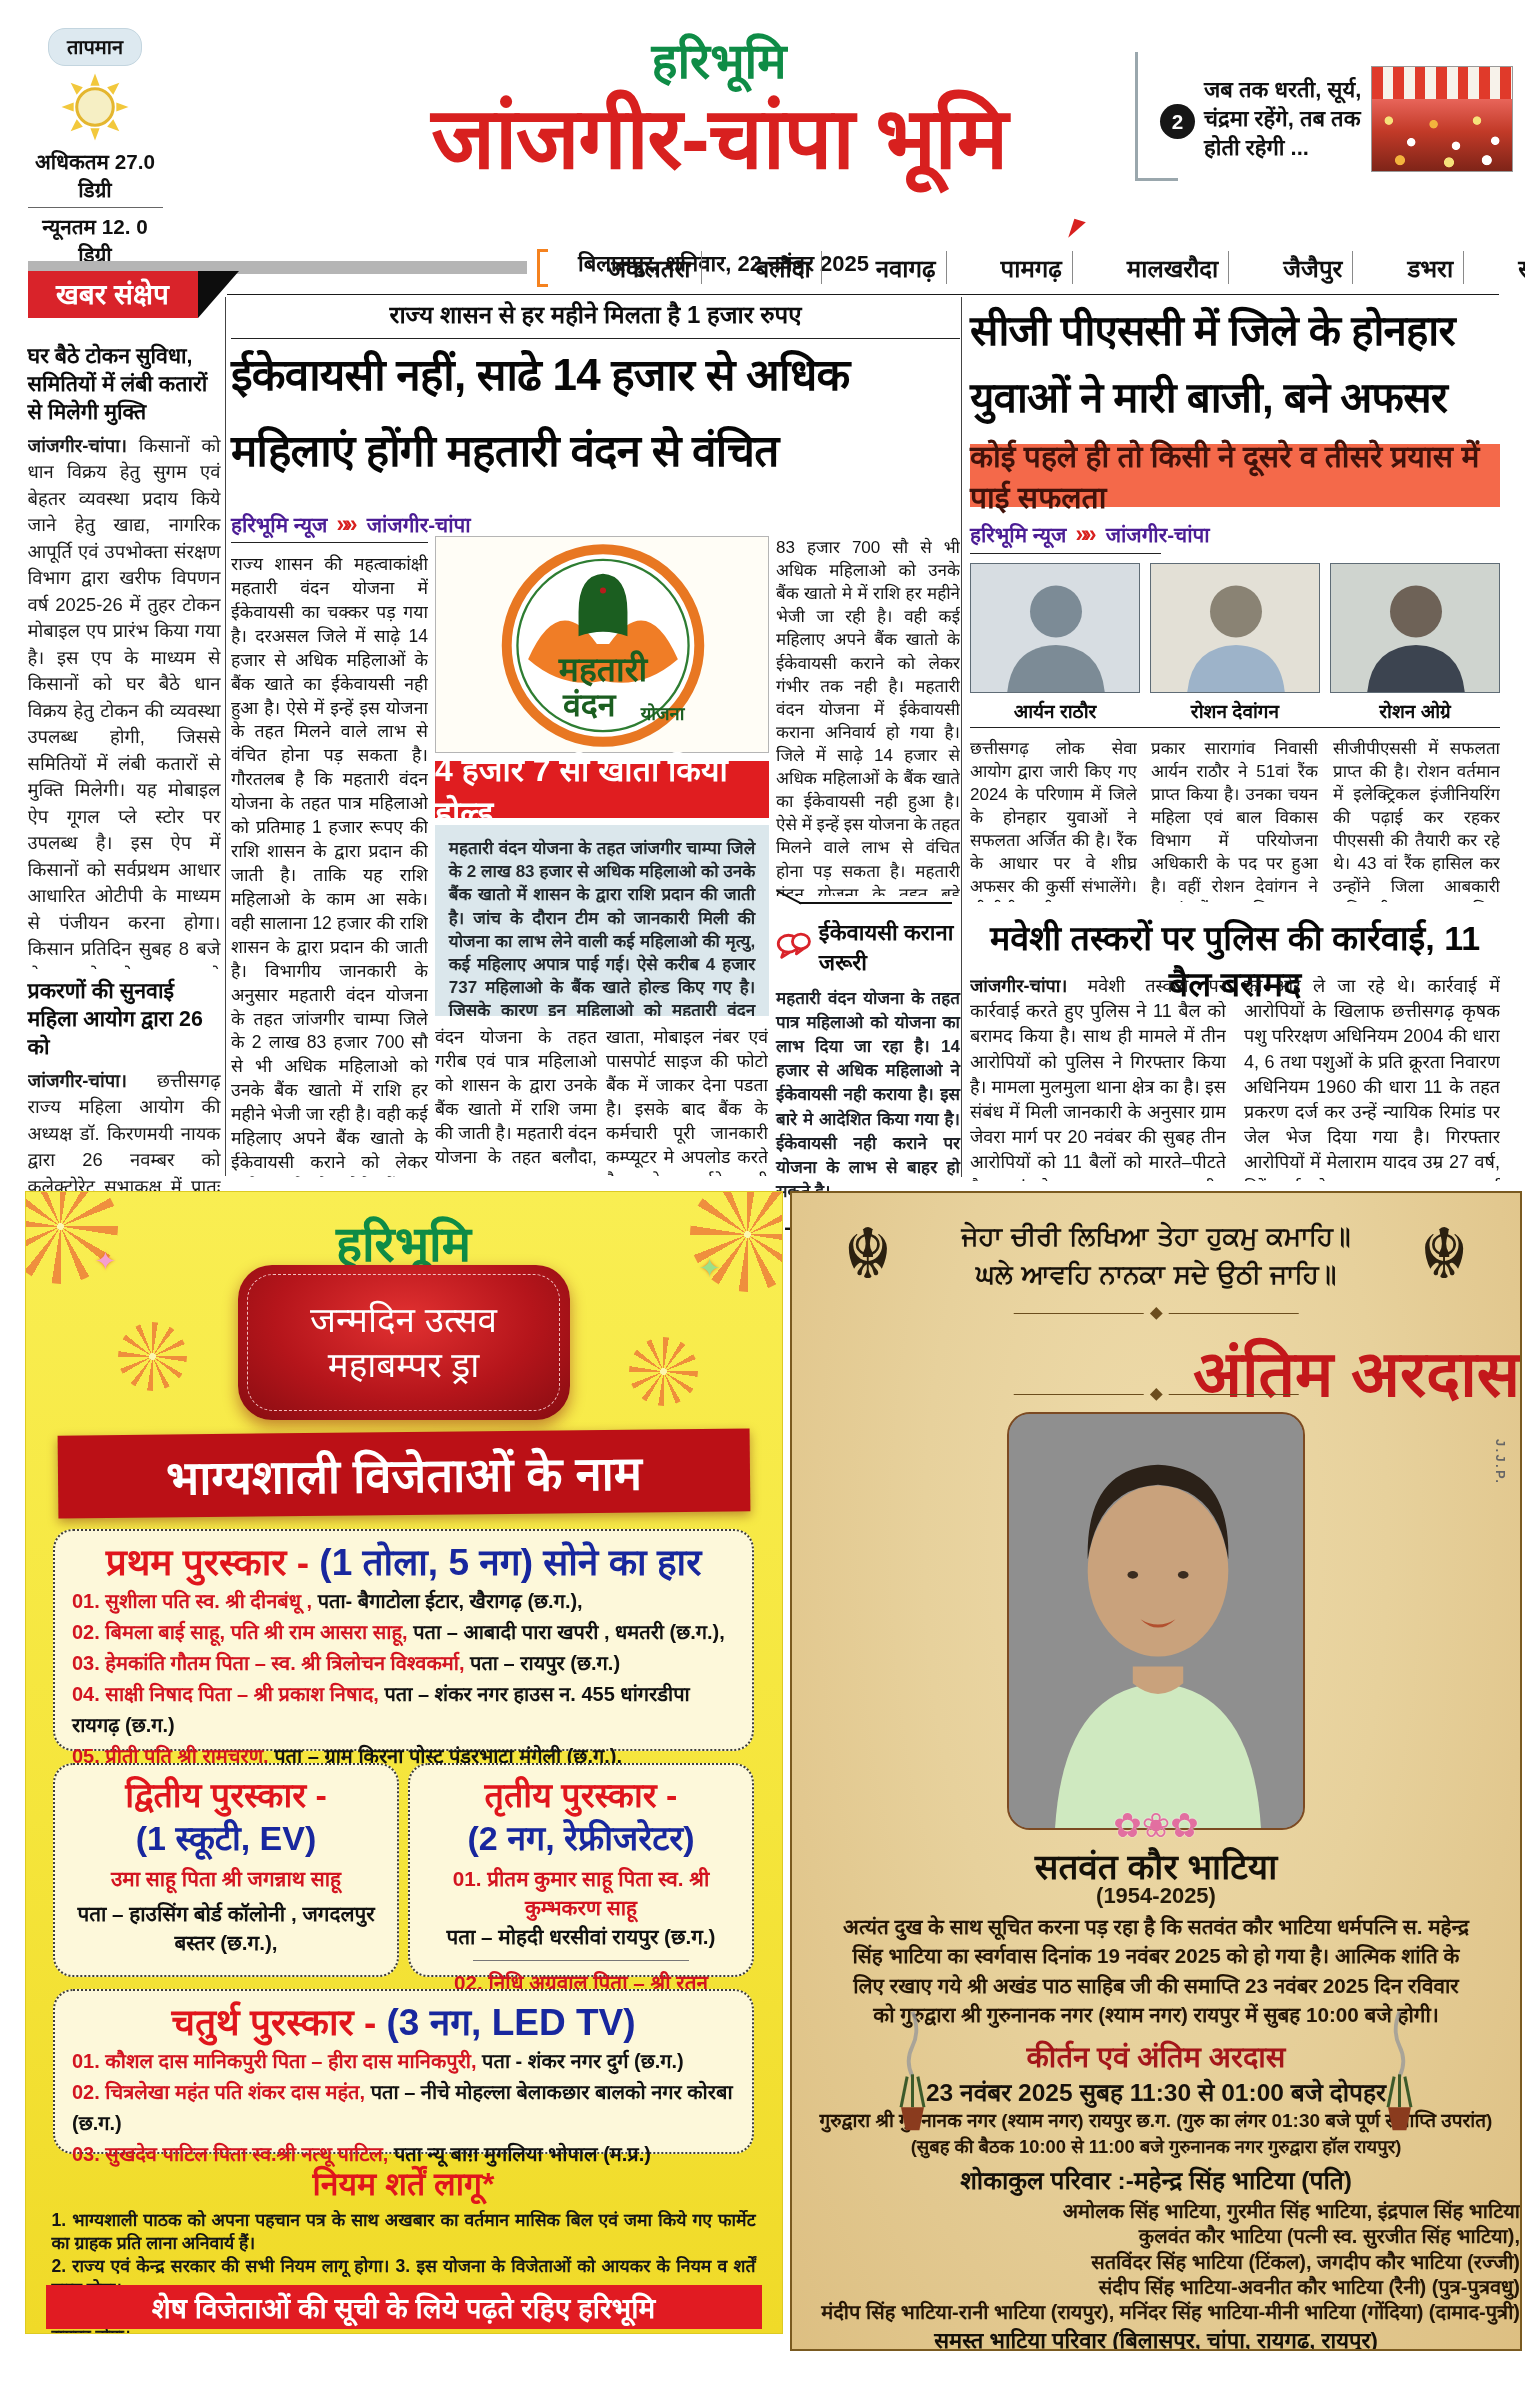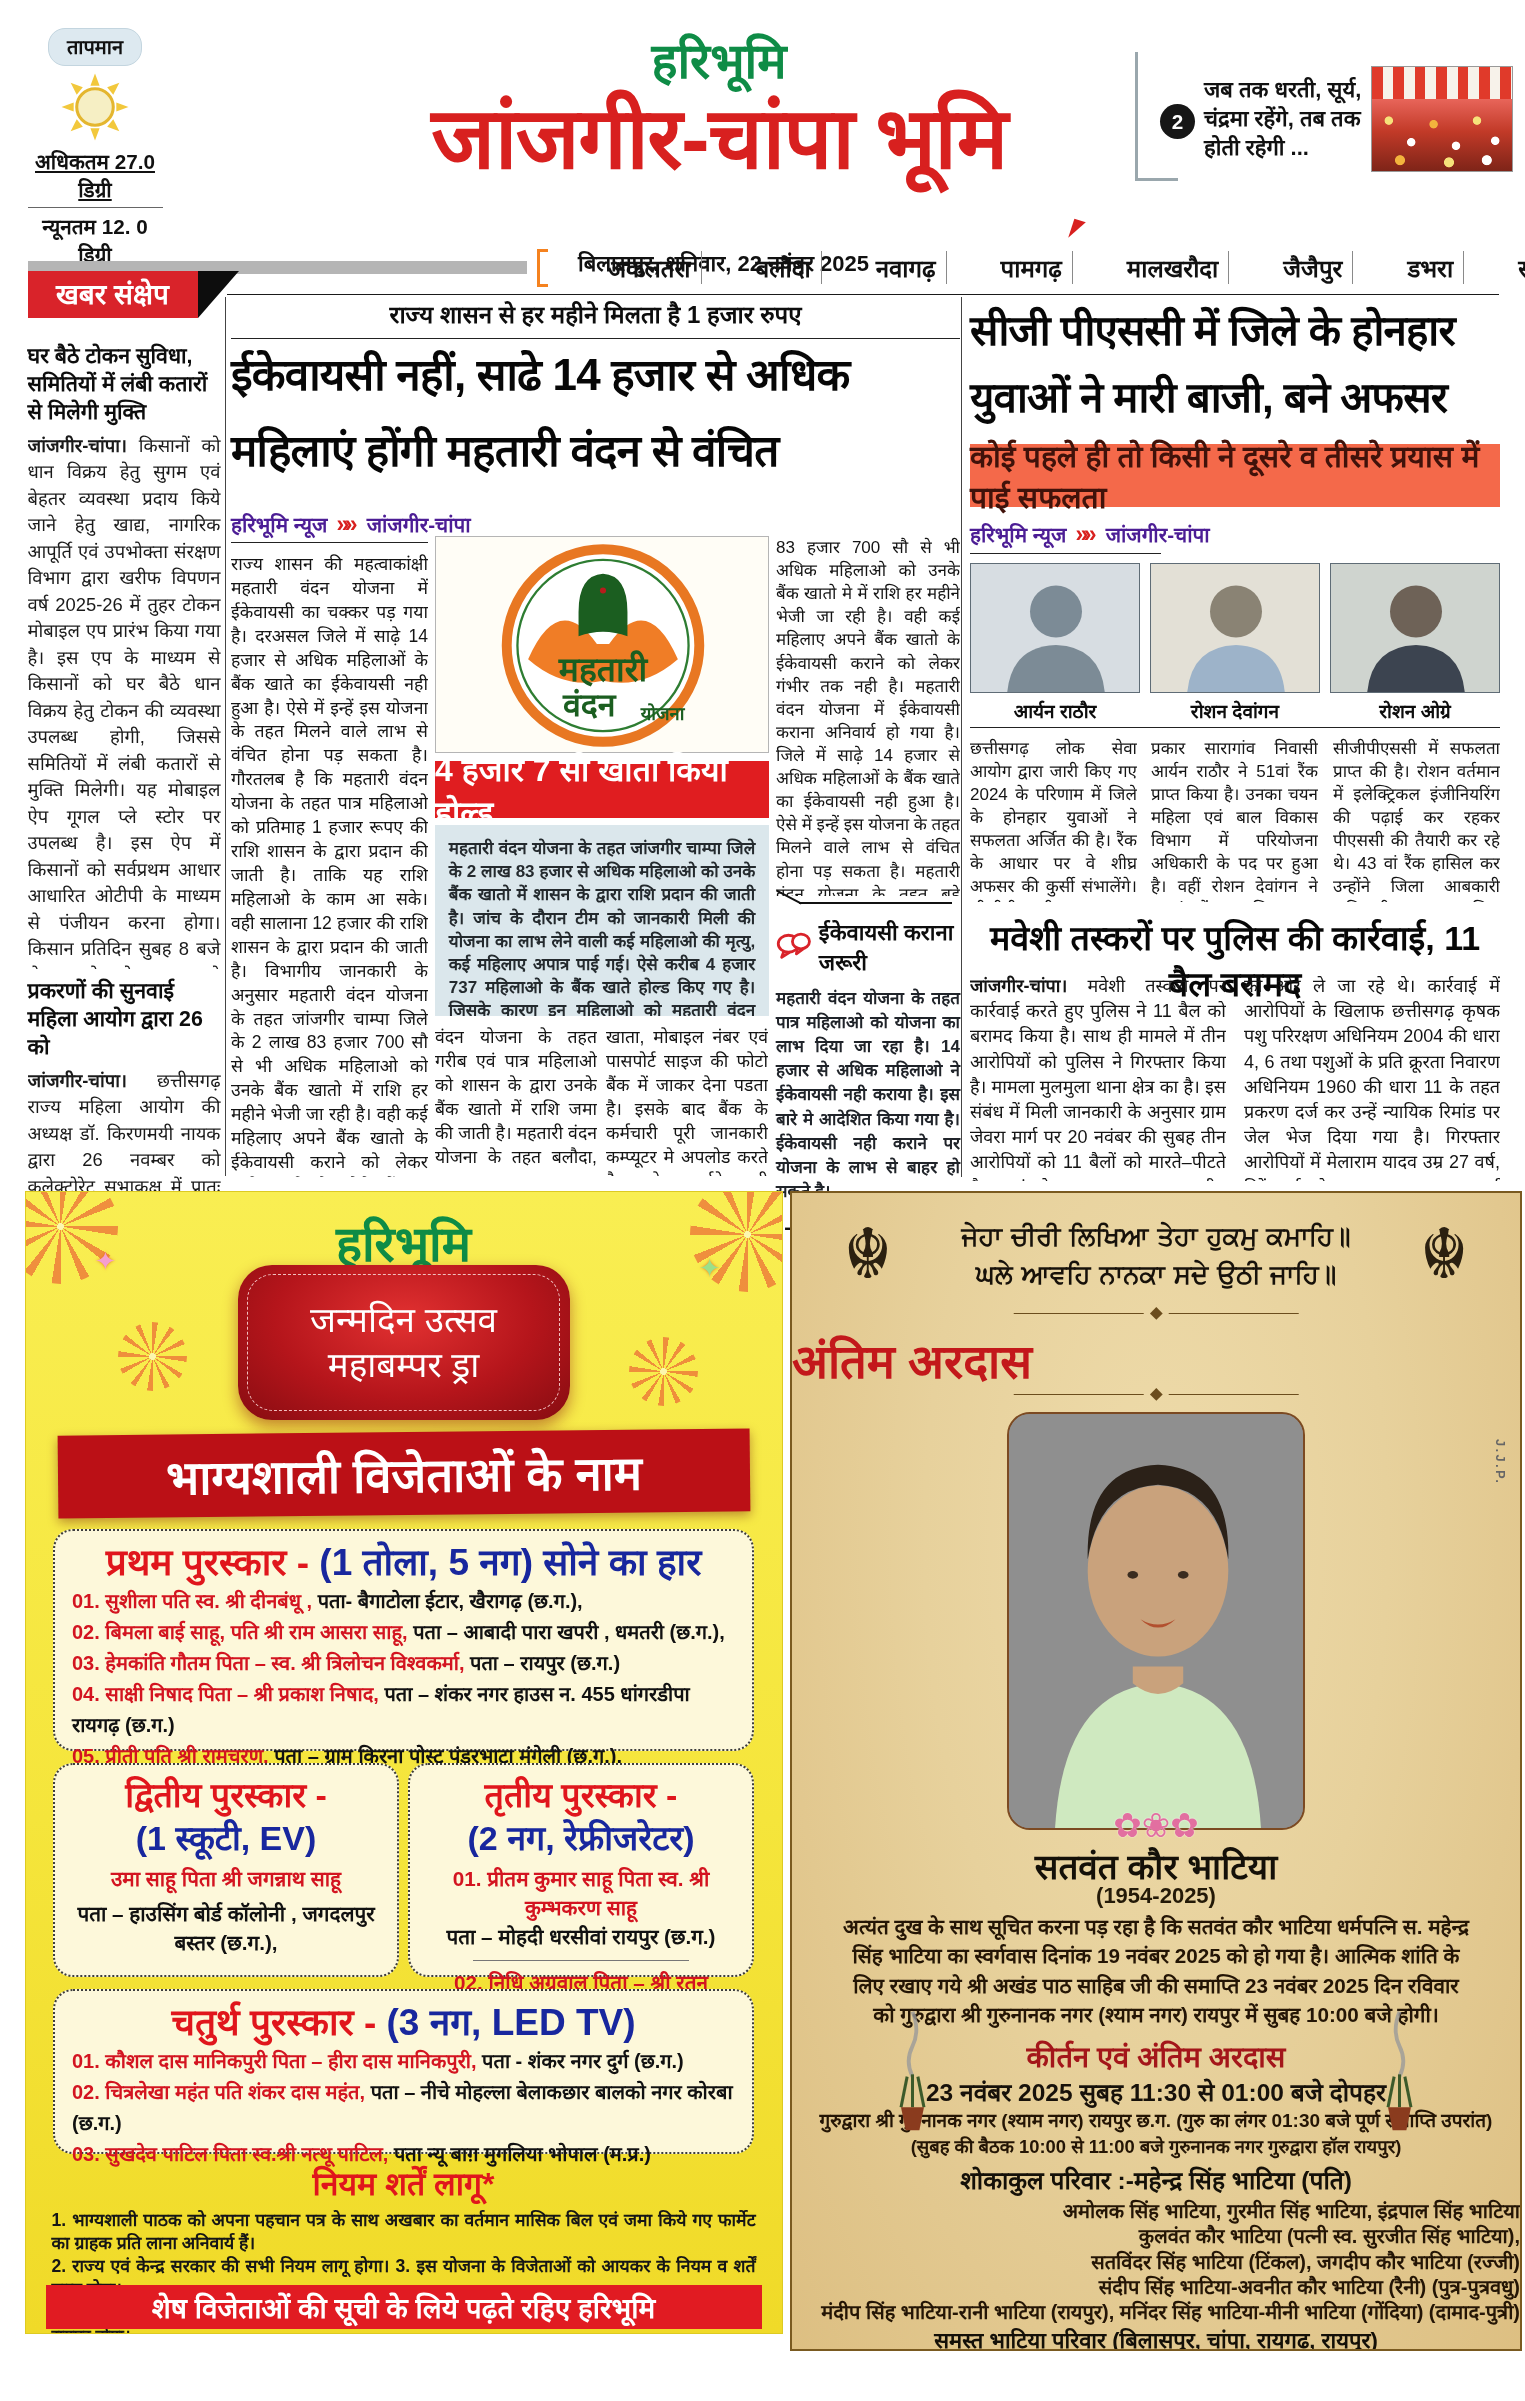--- a/index.html
+++ b/index.html
@@ -6,21 +6,21 @@
   html,body { background:#e8e8e8; }
   body { font-family:"Liberation Sans","DejaVu Sans",sans-serif; }
   #page { position:relative; width:1525px; height:2401px; background:#fff; margin:0 auto; overflow:hidden; }
   .abs { position:absolute; }
 
   
   .tempbox { left:27.5px; top:27.5px; width:135px; text-align:center; }
   .temp-pill { display:inline-block; background:#dde9f0; border:0.8px solid #c3d5df; border-radius:17px; padding:4.6px 18.4px; font-weight:bold; font-size:20px; color:#111; }
   .sun-svg { display:block; margin:6.1px auto 1.5px; }
   .temp-line { font-weight:bold; font-size:20.7px; padding:3.8px 0; color:#111; }
-  .t1 { border-bottom:1.5px solid #666;text-decoration:underline; }
+  .t1 { border-bottom:1.5px solid #666; }
   .brandwrap { left:413px; top:26px; width:612px; text-align:center; }
   .brand { color:#0e8c46; font-size:49px; font-weight:800; }
   .paper-title { color:#d8201f; font-size:86px; font-weight:800; line-height:1.08; letter-spacing:-1.5px; white-space:nowrap; }
   .promo { left:1117px; top:31px; width:401px; height:193px; }
   .promo-bracket { position:absolute; left:18.4px; top:21.4px; width:43px; height:129px; border-left:3.1px solid #9aa7ad; border-bottom:3.1px solid #9aa7ad; }
   .promo-num { position:absolute; left:43px; top:73px; width:35px; height:35px; background:#161616; color:#fff; border-radius:50%; text-align:center; line-height:35px; font-size:20.7px; font-weight:bold; }
   .promo-text { position:absolute; left:87px; top:44px; width:159px; font-size:22px; font-weight:bold; line-height:1.32; color:#111; }
   .promo-img { position:absolute; left:254px; top:35px; width:142px; height:106px; border:0.8px solid #999; overflow:hidden; background:#d3402e; }
   .canopy { position:absolute; left:0; top:0; right:0; height:32px; background:repeating-linear-gradient(90deg,#e03a2a 0 10.7px,#f7f2ea 10.7px 21.4px); }
   .crowd { position:absolute; left:0; top:32px; right:0; bottom:0;
@@ -132,21 +132,21 @@
   .ad-right { left:790px; top:1191px; width:732px; height:1160px; border:2.3px double #7a5a20;
     background:radial-gradient(ellipse at 50% 30%, #eedbAA 0%, #e7d19c 45%, #ddbf82 100%);
     background-color:#e7d19c; overflow:hidden; }
   .khanda { position:absolute; top:26px; font-size:70px; line-height:1; color:#2b2010; font-family:"DejaVu Sans",sans-serif; }
   .kh-l { left:51px; } .kh-r { right:51px; }
   .verse { position:absolute; left:0; right:0; text-align:center; font-size:26px; font-weight:700; color:#17110a; font-family:"DejaVu Sans",sans-serif; }
   .v1 { top:27.5px; } .v2 { top:66px; }
   .orn { position:absolute; left:50%; transform:translateX(-50%); display:flex; align-items:center; gap:7.7px; }
   .orn i { display:block; width:130px; border-top:1.5px solid #6b4d1d; }
   .orn b { display:block; width:9.2px; height:9.2px; background:#6b4d1d; transform:rotate(45deg); }
-  .ob-title { position:absolute; left:0; right:0; top:135px; text-align:left; color:#c3181b; font-size:47px; font-weight:800; }
+  .ob-title { position:absolute; left:0; right:0; top:135px; text-align:right; color:#c3181b; font-size:64px; font-weight:800; }
   .ob-photo { position:absolute; top:219px; left:50%; transform:translateX(-50%); width:298px; height:418px; border:2.3px solid #7c4a22; border-radius:23px; overflow:hidden; background:#8f8f8f; }
   .flowers { position:absolute; top:612px; left:0; right:0; text-align:center; font-size:34px; color:#e26fa0; text-shadow:0 0 1.5px #fff; font-family:"DejaVu Sans",sans-serif; }
   .ob-name { position:absolute; left:0; right:0; top:649px; text-align:center; font-size:35px; font-weight:800; color:#141008; }
   .ob-years { position:absolute; left:0; right:0; top:690px; text-align:center; font-size:22px; font-weight:700; color:#241a08; }
   .ob-para { position:absolute; left:7%; width:86%; top:719px; text-align:center; font-size:20.7px; font-weight:700; line-height:1.42; color:#241505; }
   .k-title { position:absolute; left:0; right:0; top:843px; text-align:center; font-size:29px; font-weight:800; color:#a3161a; }
   .k1 { position:absolute; left:0; right:0; top:882px; text-align:center; font-size:24.5px; font-weight:800; color:#17110a; }
   .k2 { position:absolute; left:2%; width:96%; top:914px; text-align:center; font-size:19px; font-weight:700; color:#241505; }
   .k3 { position:absolute; left:0; right:0; top:940px; text-align:center; font-size:18.4px; font-weight:700; color:#241505; }
   .fam-row { position:absolute; left:0; right:0; top:970px; text-align:center; font-size:24.5px; font-weight:800; color:#141008; }

